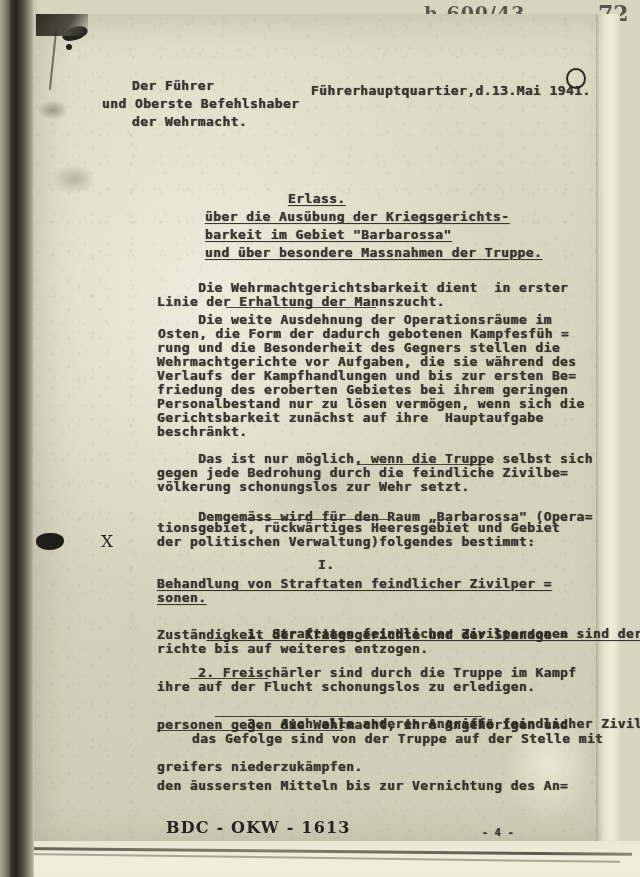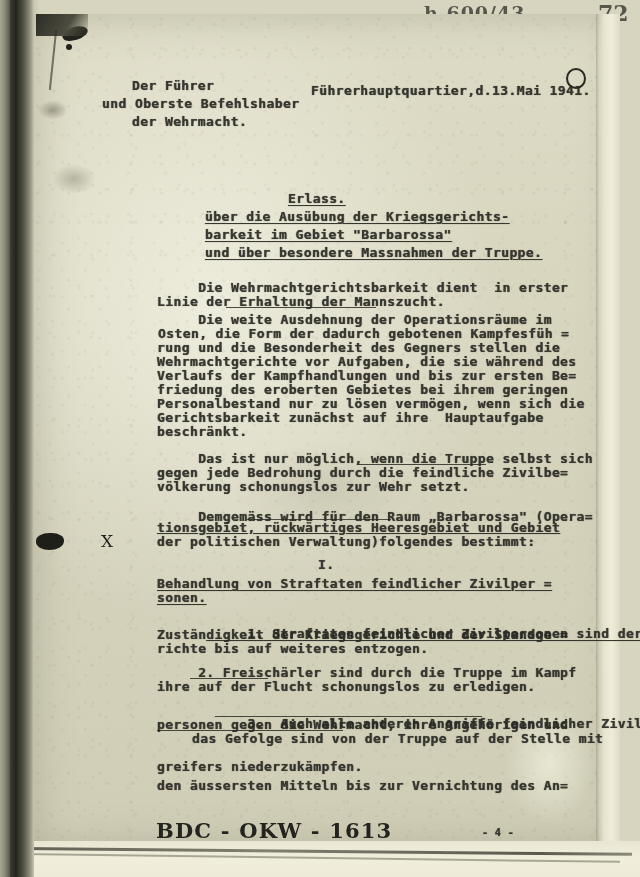--- a/index.html
+++ b/index.html
@@ -202,21 +202,21 @@
   <div class="block" style="left:0; top:0;">
     <div class="typed" style="left:157px; top:452px;">     Das ist nur möglich, wenn die Truppe selbst sich</div>
     <div style="position:absolute; left:358px; top:464px; width:128px; height:1px; background:#2b2b26; opacity:.85;"></div>
     <div class="typed" style="left:157px; top:466px;">gegen jede Bedrohung durch die feindliche Zivilbe=</div>
     <div class="typed" style="left:157px; top:480px;">völkerung schonungslos zur Wehr setzt.</div>
   </div>
 
   <div class="block" style="left:0; top:0;">
     <div class="typed" style="left:157px; top:486px;margin-top:24px;">     Demgemäss wird für den Raum „Barbarossa" (Opera=</div>
     <div style="position:absolute; left:247px; top:519px; width:144px; height:1px; background:#2b2b26; opacity:.8;"></div>
-    <div class="typed" style="left:157px; top:521px;text-decoration:underline;">tionsgebiet, rückwärtiges Heeresgebiet und Gebiet</div>
+    <div class="typed" style="left:157px; top:521px;">tionsgebiet, rückwärtiges Heeresgebiet und Gebiet</div>
     <div class="typed" style="left:157px; top:535px;">der politischen Verwaltung)folgendes bestimmt:</div>
   </div>
 
   <div class="block" style="left:0; top:0;">
     <div class="typed" style="left:318px; top:558px;">I.</div>
     <div class="typed u" style="left:157px; top:577px;">Behandlung von Straftaten feindlicher Zivilper =</div>
     <div class="typed u" style="left:157px; top:591px;">sonen.</div>
   </div>
 
   <div class="block" style="left:0; top:0;">
@@ -238,21 +238,21 @@
       <span>     3.  Auch alle anderen Angriffe feindlicher Zivil=</span>
     </div>
     <div style="position:absolute; left:215px; top:716px; width:267px; height:1px; background:#2b2b26; opacity:.85;"></div>
     <div class="typed" style="left:157px; top:718px;">personen gegen die Wehrmacht, ihre Angehörigen und</div>
     <div style="position:absolute; left:157px; top:730px; width:186px; height:1px; background:#2b2b26; opacity:.85;"></div>
     <div class="typed" style="left:157px; top:732px;margin-left:35px;">das Gefolge sind von der Truppe auf der Stelle mit</div>
     <div class="typed" style="left:157px; top:746px;margin-top:33px;">den äussersten Mitteln bis zur Vernichtung des An=</div>
     <div class="typed" style="left:157px; top:760px;">greifers niederzukämpfen.</div>
   </div>
 
-  <div class="hand" style="left:156px; top:818px; font-size:21px; letter-spacing:1.2px;">BDC - OKW - 1613</div>
+  <div class="hand" style="left:166px; top:818px; font-size:16px; letter-spacing:1.2px;">BDC - OKW - 1613</div>
   <div class="typed" style="left:482px; top:826px; font-size:10px;">- 4 -</div>
 
   <div class="sheet-bottom-apron"></div>
   <div class="apron-edge"></div>
   <div class="apron-edge2"></div>
 
   <div style="position:absolute; left:0; top:0; width:34px; height:877px;
               background:linear-gradient(90deg,#6e6d61 0px,#46463c 8px,#23231d 16px,#57564a 24px,#9d9b88 31px,#cac8b3 34px);"></div>
   <div style="position:absolute; left:0; top:0; width:10px; height:877px;
               background:linear-gradient(90deg, #d9d7c2 0px, #b4b29e 5px, #6b6a5c 10px); opacity:.55;"></div>

